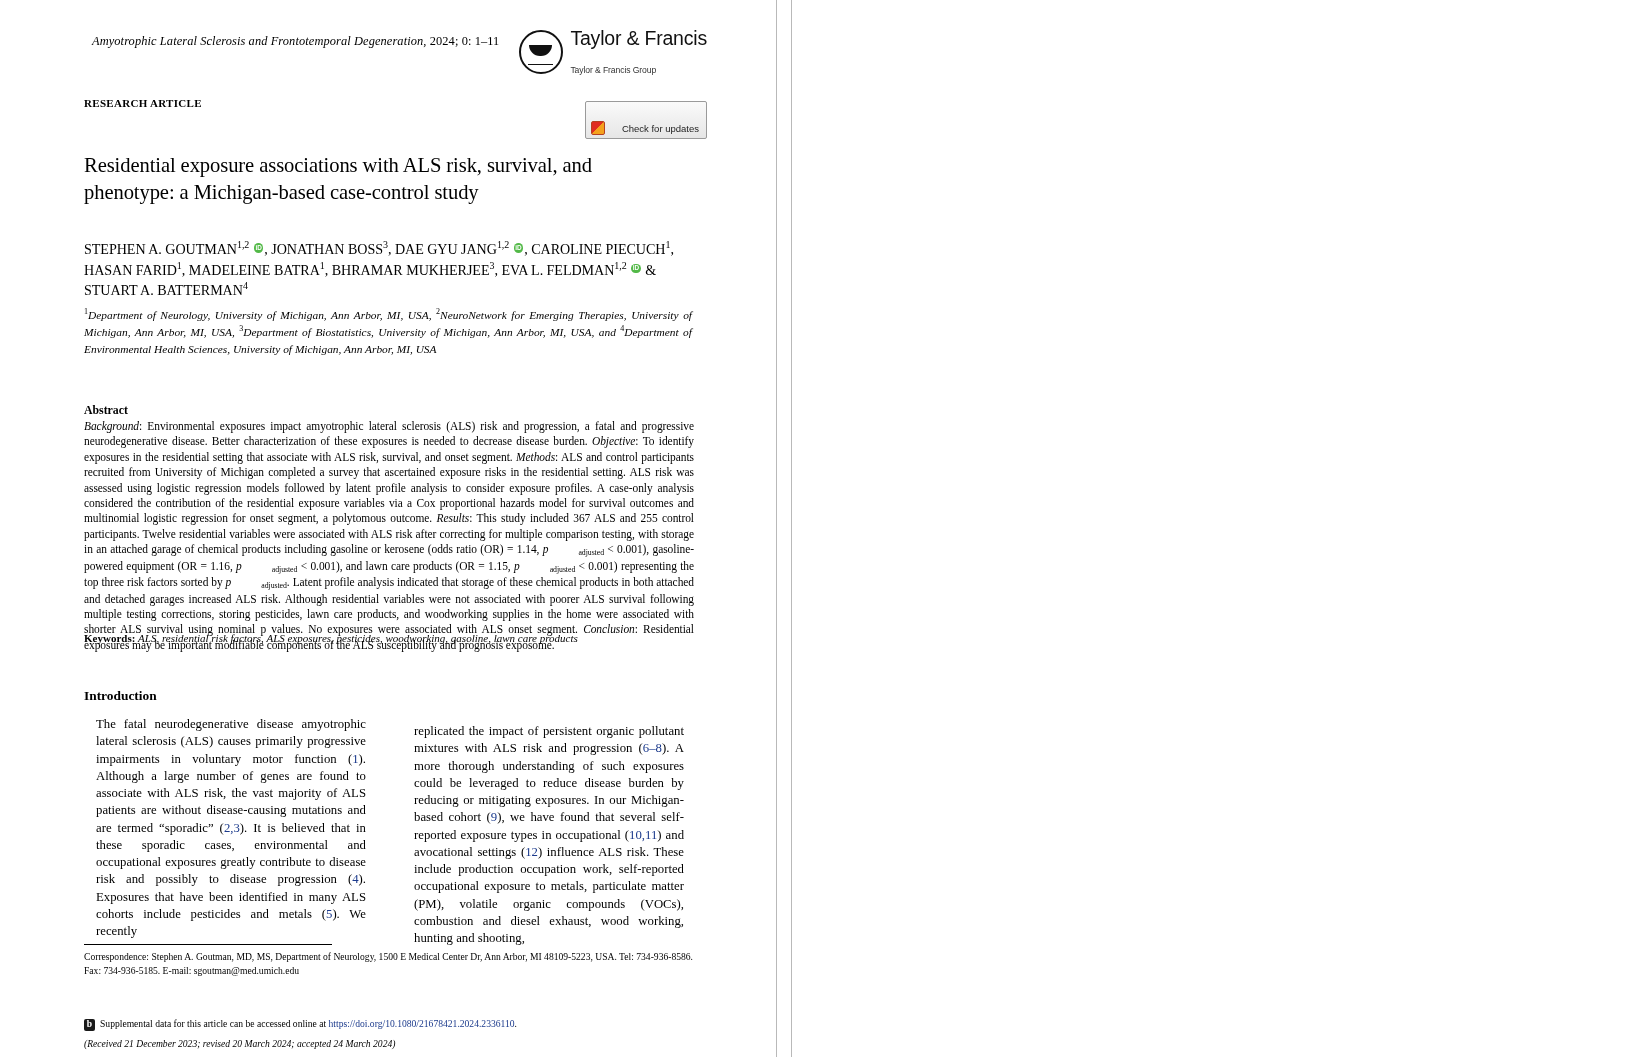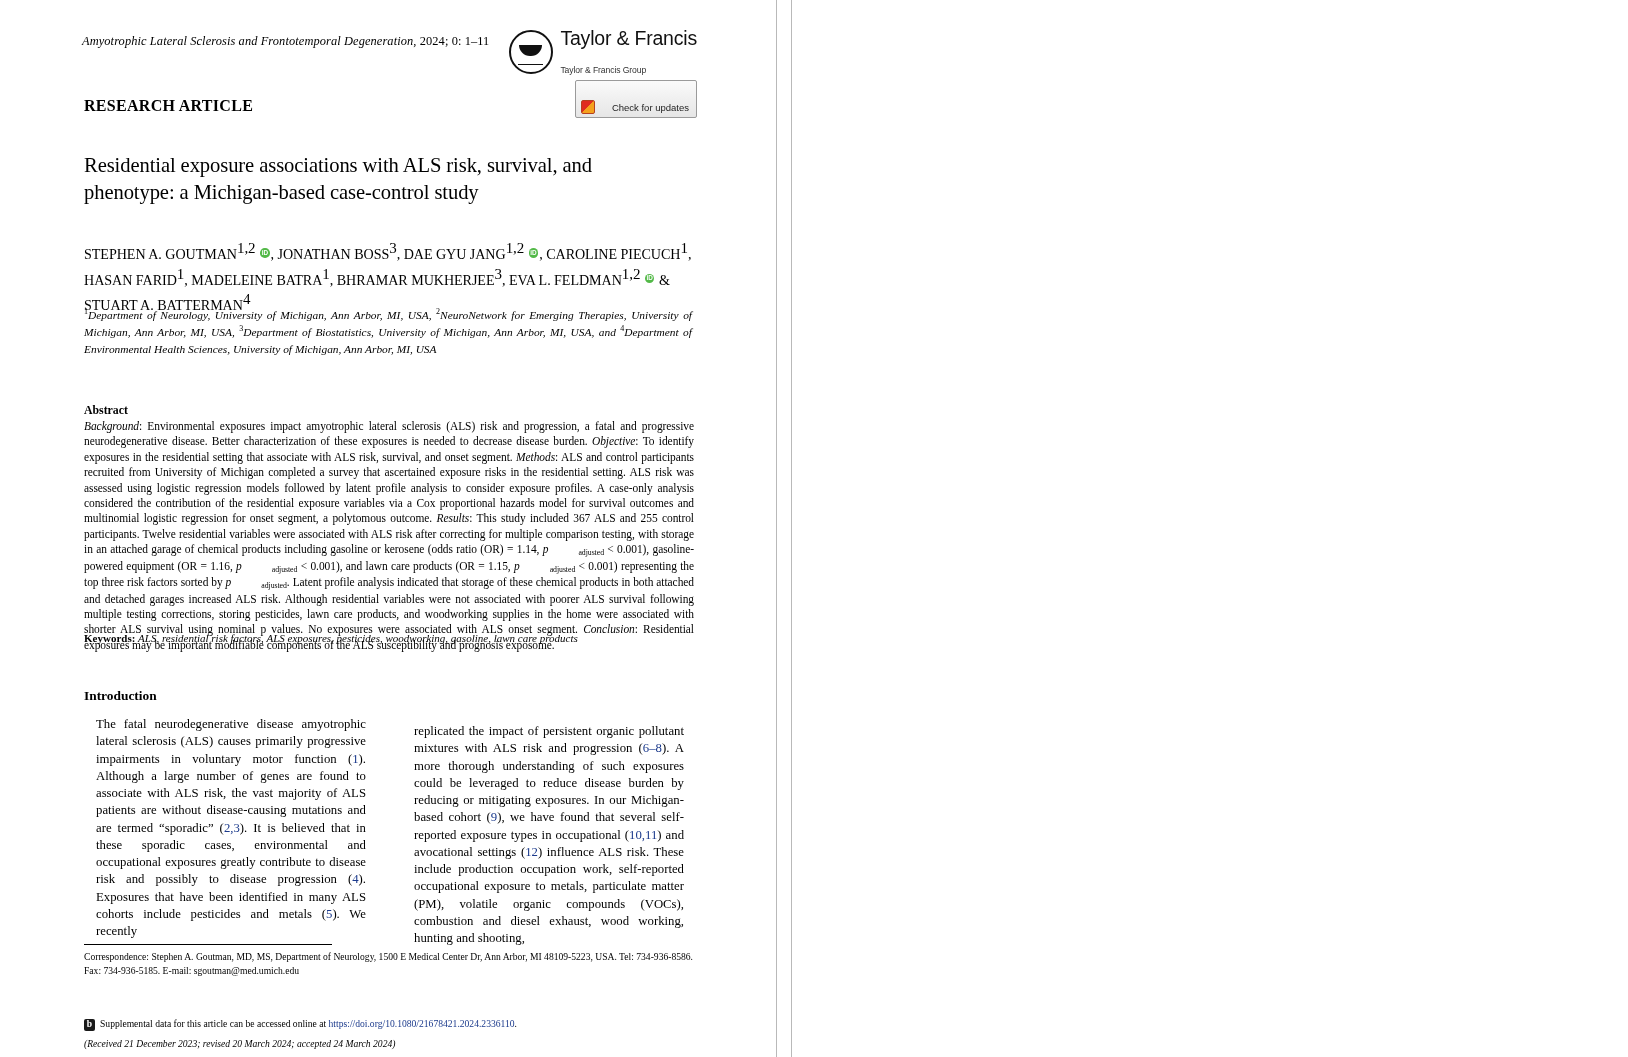--- a/index.html
+++ b/index.html
@@ -38,21 +38,21 @@
     border-right: 1px solid #b9b9b9;
     flex: 0 0 auto;
   }
   .page-right {
     width: 836px;
   }
 
   
   .journal-header {
     position: absolute;
-    left: 82px;
+    left: 92px;
     top: 28px;
     width: 615px;
     display: flex;
     align-items: flex-start;
     justify-content: space-between;
   }
   .journal-line {
     font-style: italic;
     font-size: 12.4px;
     letter-spacing: 0.1px;
@@ -110,21 +110,21 @@
     text-align: right;
   }
   .tf-name2 {
     font-family: "Liberation Sans", sans-serif;
     font-size: 8.6px;
     color: #333;
     margin-top: 18px;
     letter-spacing: -0.1px;
   }
   .check-updates {
-    margin-top: 5px;
+    margin-top: 26px;
     display: inline-flex;
     align-items: center;
     gap: 17px;
     border: 1px solid #9a9a9a;
     background: linear-gradient(#fafafa, #e6e6e6);
     padding: 19px 7px 3px 5px;
     border-radius: 2px;
   }
   .cu-icon {
     width: 12px;
@@ -141,21 +141,21 @@
     color: #222;
     white-space: nowrap;
   }
 
   .research-article {
     position: absolute;
     left: 84px;
     top: 97px;
     font-family: "Liberation Serif", serif;
     font-weight: bold;
-    font-size: 16px;
+    font-size: 11px;
     letter-spacing: 0.3px;
     text-align: center;
   }
   .art-title {
     position: absolute;
     left: 84px;
     top: 152px;
     width: 560px;
     font-weight: normal;
     font-size: 20.6px;
@@ -164,21 +164,21 @@
   }
   .authors {
     position: absolute;
     left: 84px;
     top: 238px;
     width: 612px;
     font-size: 14.1px;
     line-height: 1.42;
     letter-spacing: -0.05px;
   }
-  .authors sup { font-size: 15px; }
+  .authors sup { font-size: 10px; }
   .orcid {
     display: inline-block;
     width: 9.5px;
     height: 9.5px;
     border-radius: 50%;
     background: #53b948;
     position: relative;
     vertical-align: 1px;
     margin: 0 1px;
   }

